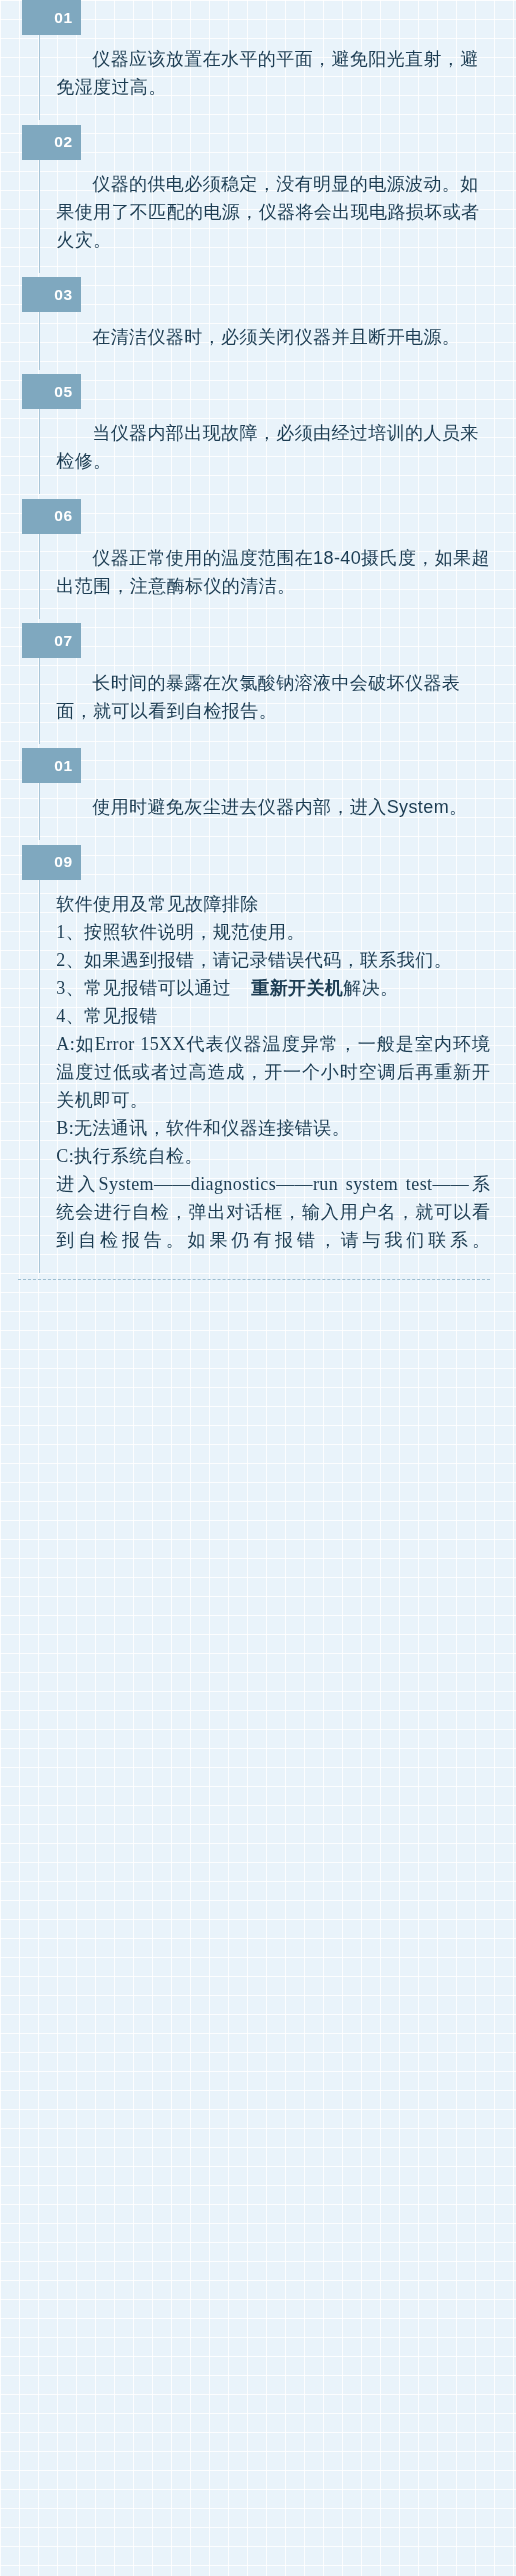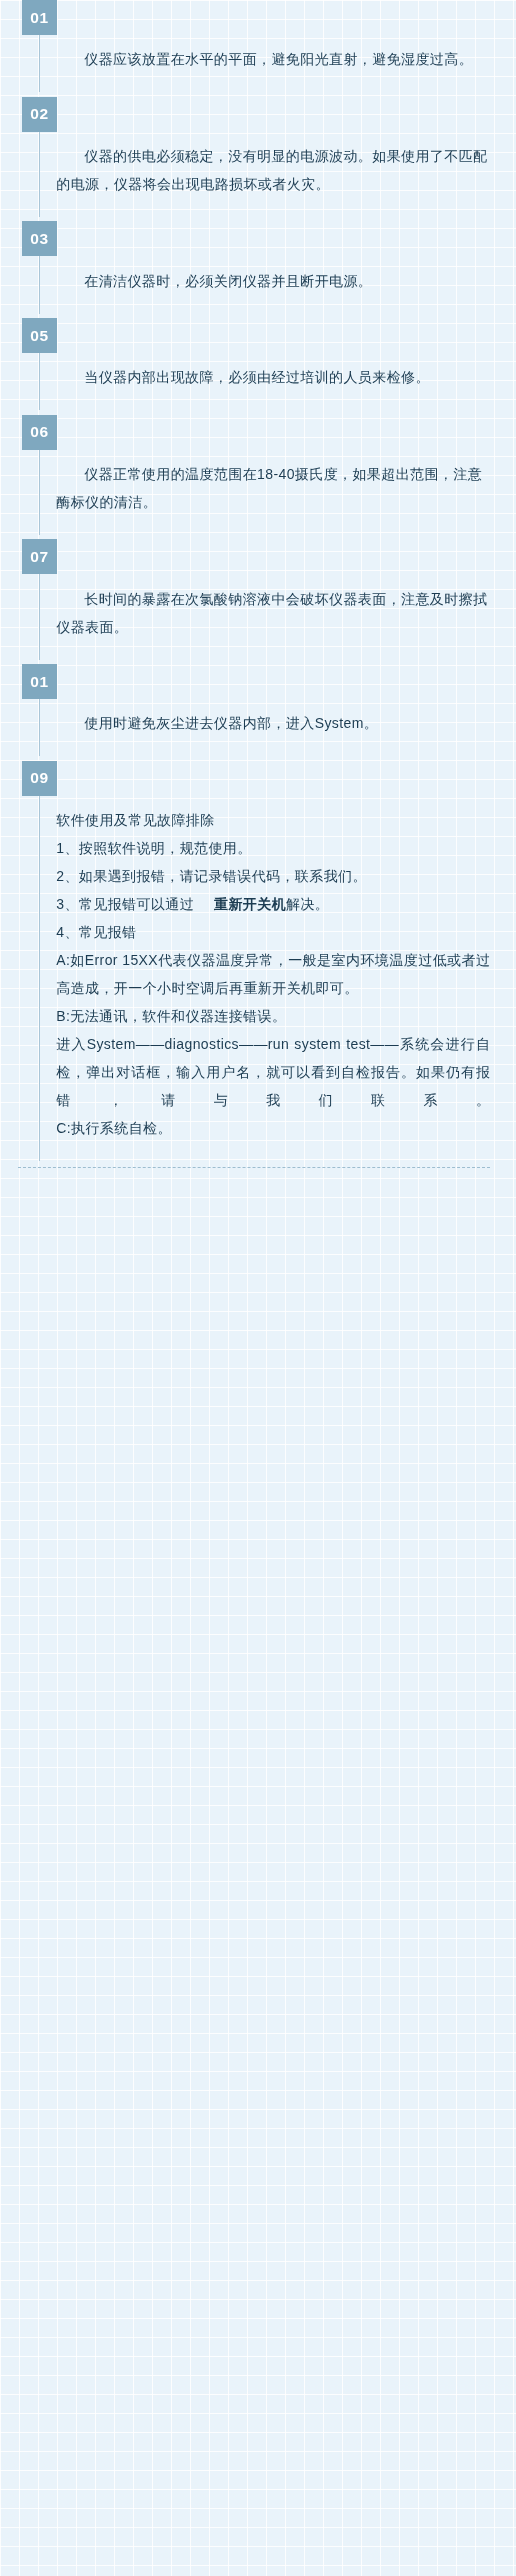--- a/index.html
+++ b/index.html
@@ -40,41 +40,43 @@
     height: 35px;
     background: #7fa8bf;
     color: #ffffff;
     font-size: 15.5px;
     font-weight: bold;
     letter-spacing: 0.7px;
     display: flex;
     align-items: center;
     justify-content: center;
     margin-left: 4.4px;
+    padding-left: 24px;
   }
   .sec-body {
     position: relative;
     border-left: 1.5px solid #a9c6d8;
     margin-left: 21.4px;
     padding: 10.3px 0 19px 16.2px;
   }
   .sec-body.last {
     border-left: 1.5px solid #a9c6d8;
   }
   .para {
-    font-size: 14px;
+    font-size: 18px;
     line-height: 28px;
     color: #1c3c52;
     text-indent: 2em;
     letter-spacing: 0.4px;
     margin: 0;
   }
   .troubleshoot .para {
     text-indent: 0;
     text-align: justify;
+    font-family: Liberation Serif, serif;
   }
   .troubleshoot .para.justify-spread {
     text-align: justify;
     text-align-last: justify;
   }
   .bold {
     font-weight: bold;
     margin-left: 20px;
   }
   .bottom-dash {
@@ -121,42 +123,42 @@
     <div class="section">
       <div class="num-badge">06</div>
       <div class="sec-body">
         <p class="para">仪器正常使用的温度范围在18-40摄氏度，如果超出范围，注意酶标仪的清洁。</p>
       </div>
     </div>
 
     <div class="section">
       <div class="num-badge">07</div>
       <div class="sec-body">
-        <p class="para">长时间的暴露在次氯酸钠溶液中会破坏仪器表面，注意及时擦拭仪器表面。</p>
+        <p class="para">长时间的暴露在次氯酸钠溶液中会破坏仪器表面，就可以看到自检报告。</p>
       </div>
     </div>
 
     <div class="section">
       <div class="num-badge">01</div>
       <div class="sec-body">
         <p class="para">使用时避免灰尘进去仪器内部，进入System。</p>
       </div>
     </div>
 
     <div class="section troubleshoot">
       <div class="num-badge">09</div>
       <div class="sec-body last">
         <p class="para">软件使用及常见故障排除</p>
         <p class="para">1、按照软件说明，规范使用。</p>
         <p class="para">2、如果遇到报错，请记录错误代码，联系我们。</p>
         <p class="para"><span>3、常见报错可以通过</span><span class="bold">重新开关机</span><span>解决。</span></p>
         <p class="para">4、常见报错</p>
         <p class="para">A:如Error 15XX代表仪器温度异常，一般是室内环境温度过低或者过高造成，开一个小时空调后再重新开关机即可。</p>
         <p class="para">B:无法通讯，软件和仪器连接错误。</p>
+        <p class="para">C:执行系统自检。</p>
         <p class="para justify-spread">进入System——diagnostics——run system test——系统会进行自检，弹出对话框，输入用户名，就可以看到自检报告。如果仍有报错，请与我们联系。</p>
-        <p class="para">C:执行系统自检。</p>
       </div>
     </div>
 
   </div>
   <div class="bottom-dash"></div>
 </div>
 
 
 </body></html>

